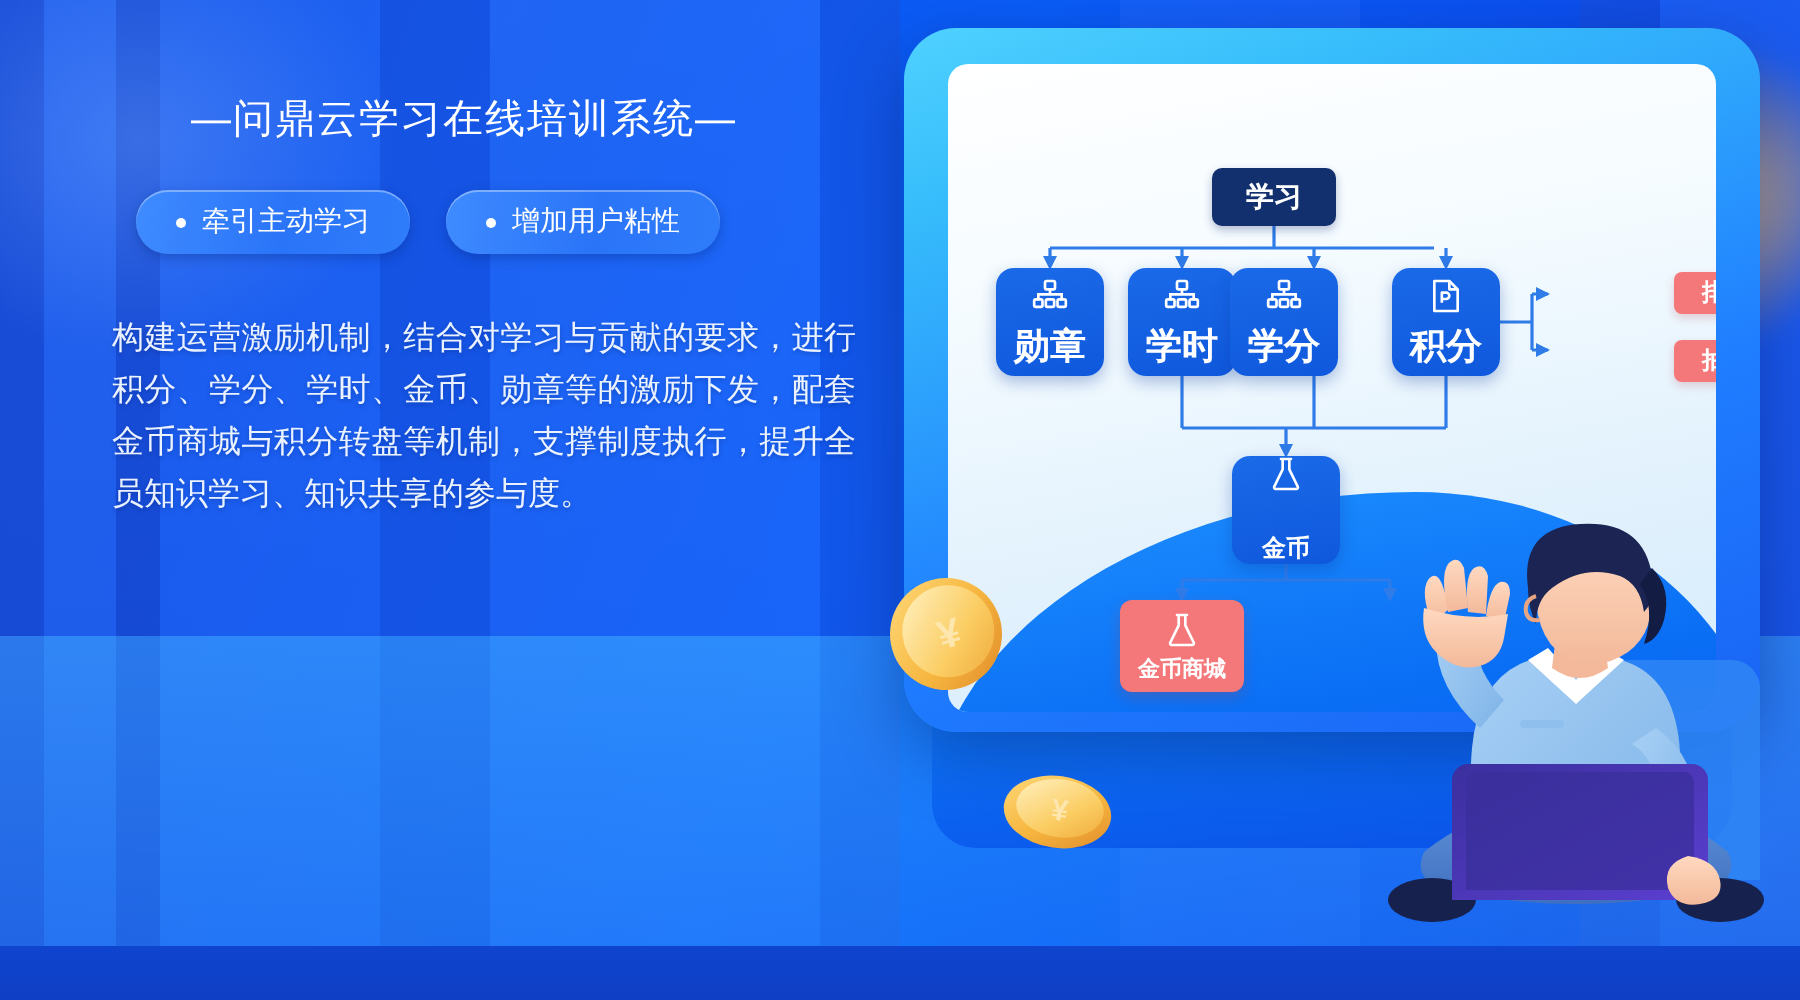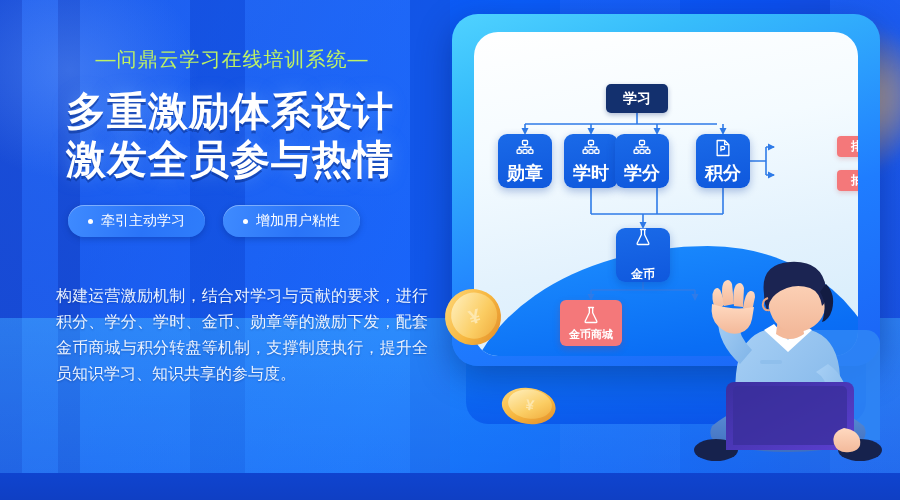--- a/index.html
+++ b/index.html
@@ -47,21 +47,21 @@
   }
   .glow-left{
     position:absolute;left:-60px;top:-40px;width:260px;height:220px;
     background:radial-gradient(ellipse at 50% 50%,rgba(120,170,255,.35),rgba(120,170,255,0) 70%);
     pointer-events:none;
   }
 
   
   .copy{position:absolute;left:56px;top:46px;width:380px;}
   .eyebrow{
-    color:#bef264;font-size:20px;letter-spacing:1px;font-weight:400;
+    color:#ffffff;font-size:20px;letter-spacing:1px;font-weight:400;
     text-align:center;width:352px;
   }
   .headline{
     margin-top:14px;
     font-size:40px;line-height:48px;font-weight:800;color:#ffffff;
     letter-spacing:1px;
     text-shadow:
       0 3px 0 rgba(7,45,140,.55),
       0 0 18px rgba(120,180,255,.45);
     padding-left:10px;
@@ -72,36 +72,36 @@
   .pill{
     display:flex;align-items:center;gap:8px;
     height:32px;padding:0 20px;border-radius:16px;
     background:linear-gradient(100deg,#3f8bff 0%,#2a74f8 55%,#2f7dfb 100%);
     box-shadow:inset 0 1px 0 rgba(255,255,255,.35),0 2px 6px rgba(5,40,120,.35);
     color:#ffffff;font-size:14px;white-space:nowrap;
   }
   .pill .dot{width:5px;height:5px;border-radius:50%;background:#fff;flex:none;}
 
   .para{
-    margin-top:46px;padding-left:0px;width:372px;
+    margin-top:30px;padding-left:0px;width:372px;
     color:#eaf2ff;font-size:16px;line-height:26px;text-align:justify;
     text-shadow:0 1px 2px rgba(4,35,110,.35);
   }
 
   
   .monitor{position:absolute;left:452px;top:14px;width:428px;height:412px;}
   .bezel{
     position:absolute;left:0;top:0;width:428px;height:352px;
     border-radius:26px;
     background:linear-gradient(160deg,#4fd2ff 0%,#37bdfb 18%,#1f7dff 62%,#1a63f5 100%);
     box-shadow:0 10px 34px rgba(4,30,110,.45);
   }
   .screen{
     position:absolute;left:22px;top:18px;width:384px;height:324px;
-    border-radius:24px;overflow:hidden;
+    border-radius:10px;overflow:hidden;
     background:linear-gradient(170deg,#ffffff 0%,#f4fbff 34%,#e3f2fd 66%,#d5ecfb 100%);
   }
   .screen-wave{
     position:absolute;left:-10px;bottom:-130px;width:420px;height:240px;
     background:linear-gradient(170deg,#1e90ff 0%,#0a6ef5 45%,#0c4fe4 100%);
     border-radius:58% 42% 0 0 / 70% 62% 0 0;
   }
   .base{
     position:absolute;left:14px;top:330px;width:400px;height:80px;
     border-radius:0 0 22px 22px;
@@ -177,24 +177,20 @@
   <div class="stripe s8"></div>
   <div class="stripe s9"></div>
   <div class="stripe s10"></div>
   <div class="band-mid"></div>
   <div class="glow-left"></div>
   <div class="glow-right"></div>
   <div class="band-bottom"></div>
 
   <div class="copy">
     <div class="eyebrow">—问鼎云学习在线培训系统—</div>
-    <div class="headline">
-      <div>多重激励体系设计</div>
-      <div>激发全员参与热情</div>
-    </div>
     <div class="pills">
       <div class="pill">
         <span class="dot"></span>
         <span>牵引主动学习</span>
       </div>
       <div class="pill">
         <span class="dot"></span>
         <span>增加用户粘性</span>
       </div>
     </div>

